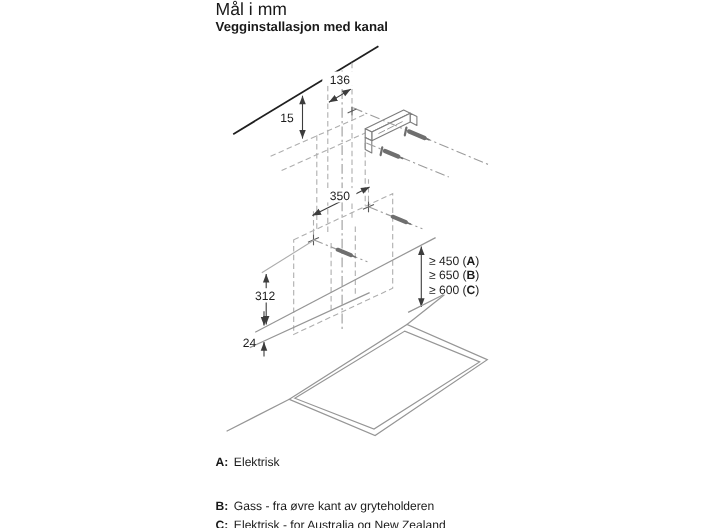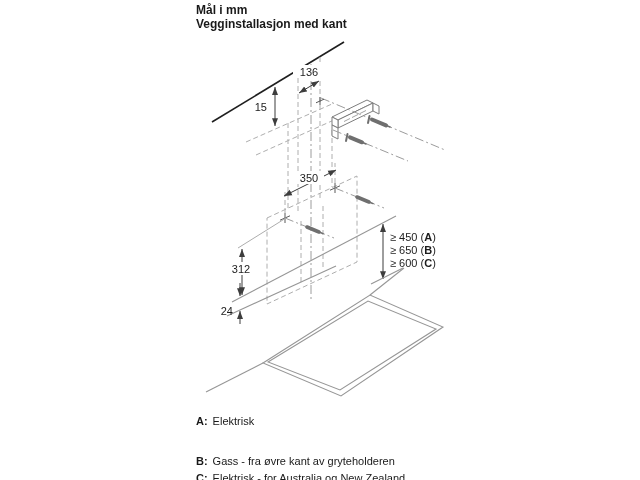--- a/index.html
+++ b/index.html
@@ -1,21 +1,21 @@
 <!DOCTYPE html>
 <html><head>
 <meta charset="utf-8">
 <style>
   html,body{margin:0;padding:0;}
   body{
     width:640px;height:480px;background:#ffffff;position:relative;overflow:hidden;
     font-family:"Liberation Sans", sans-serif;color:#191919;
   }
   .title-block{position:absolute;left:196px;top:3px;line-height:14px;}
-  .units{font-size:12px;font-weight:700;}
+  .units{font-size:16px;font-weight:400;}
   .doc-title{font-size:12px;font-weight:700;}
   .legend{position:absolute;left:196px;top:413px;font-size:11px;}
   .legend-row{position:absolute;left:0;white-space:nowrap;text-align:right;}
   .legend-row .key{font-weight:700;margin-right:5px;}
   svg{position:absolute;left:0;top:0;}
   svg text{font-family:"Liberation Sans", sans-serif;font-size:11px;fill:#1c1c1c;}
   .dim{stroke:#3d3d3d;stroke-width:1;fill:none;}
   .draw{stroke:#969696;stroke-width:1.1;fill:none;}
   .dashed{stroke:#aeaeae;stroke-width:1;fill:none;stroke-dasharray:5,3;}
   .dashdot{stroke:#9c9c9c;stroke-width:1;fill:none;stroke-dasharray:9,3,2,3;}
@@ -23,21 +23,21 @@
   .screw{stroke:#6f6f6f;fill:none;stroke-linecap:round;}
   .cross{stroke:#5a5a5a;stroke-width:1;fill:none;}
   .bg{fill:#ffffff;stroke:none;}
   .bold{font-weight:700;}
 </style>
 </head>
 <body>
 
 <div class="title-block">
   <div class="units">Mål i mm</div>
-  <div class="doc-title">Vegginstallasjon med kant</div>
+  <div class="doc-title">Vegginstallasjon med kanal</div>
 </div>
 
 <svg width="640" height="480" viewBox="0 0 640 480">
   <defs>
     <marker id="arr" viewBox="0 0 10 8" markerWidth="9" markerHeight="7" refX="9" refY="4" orient="auto-start-reverse" markerUnits="userSpaceOnUse">
       <path d="M0,0.6 L9,4 L0,7.4 Z" fill="#3d3d3d"></path>
     </marker>
   </defs>
 
   <line x1="212" y1="122" x2="344" y2="42" stroke="#1f1f1f" stroke-width="1.6"></line>

